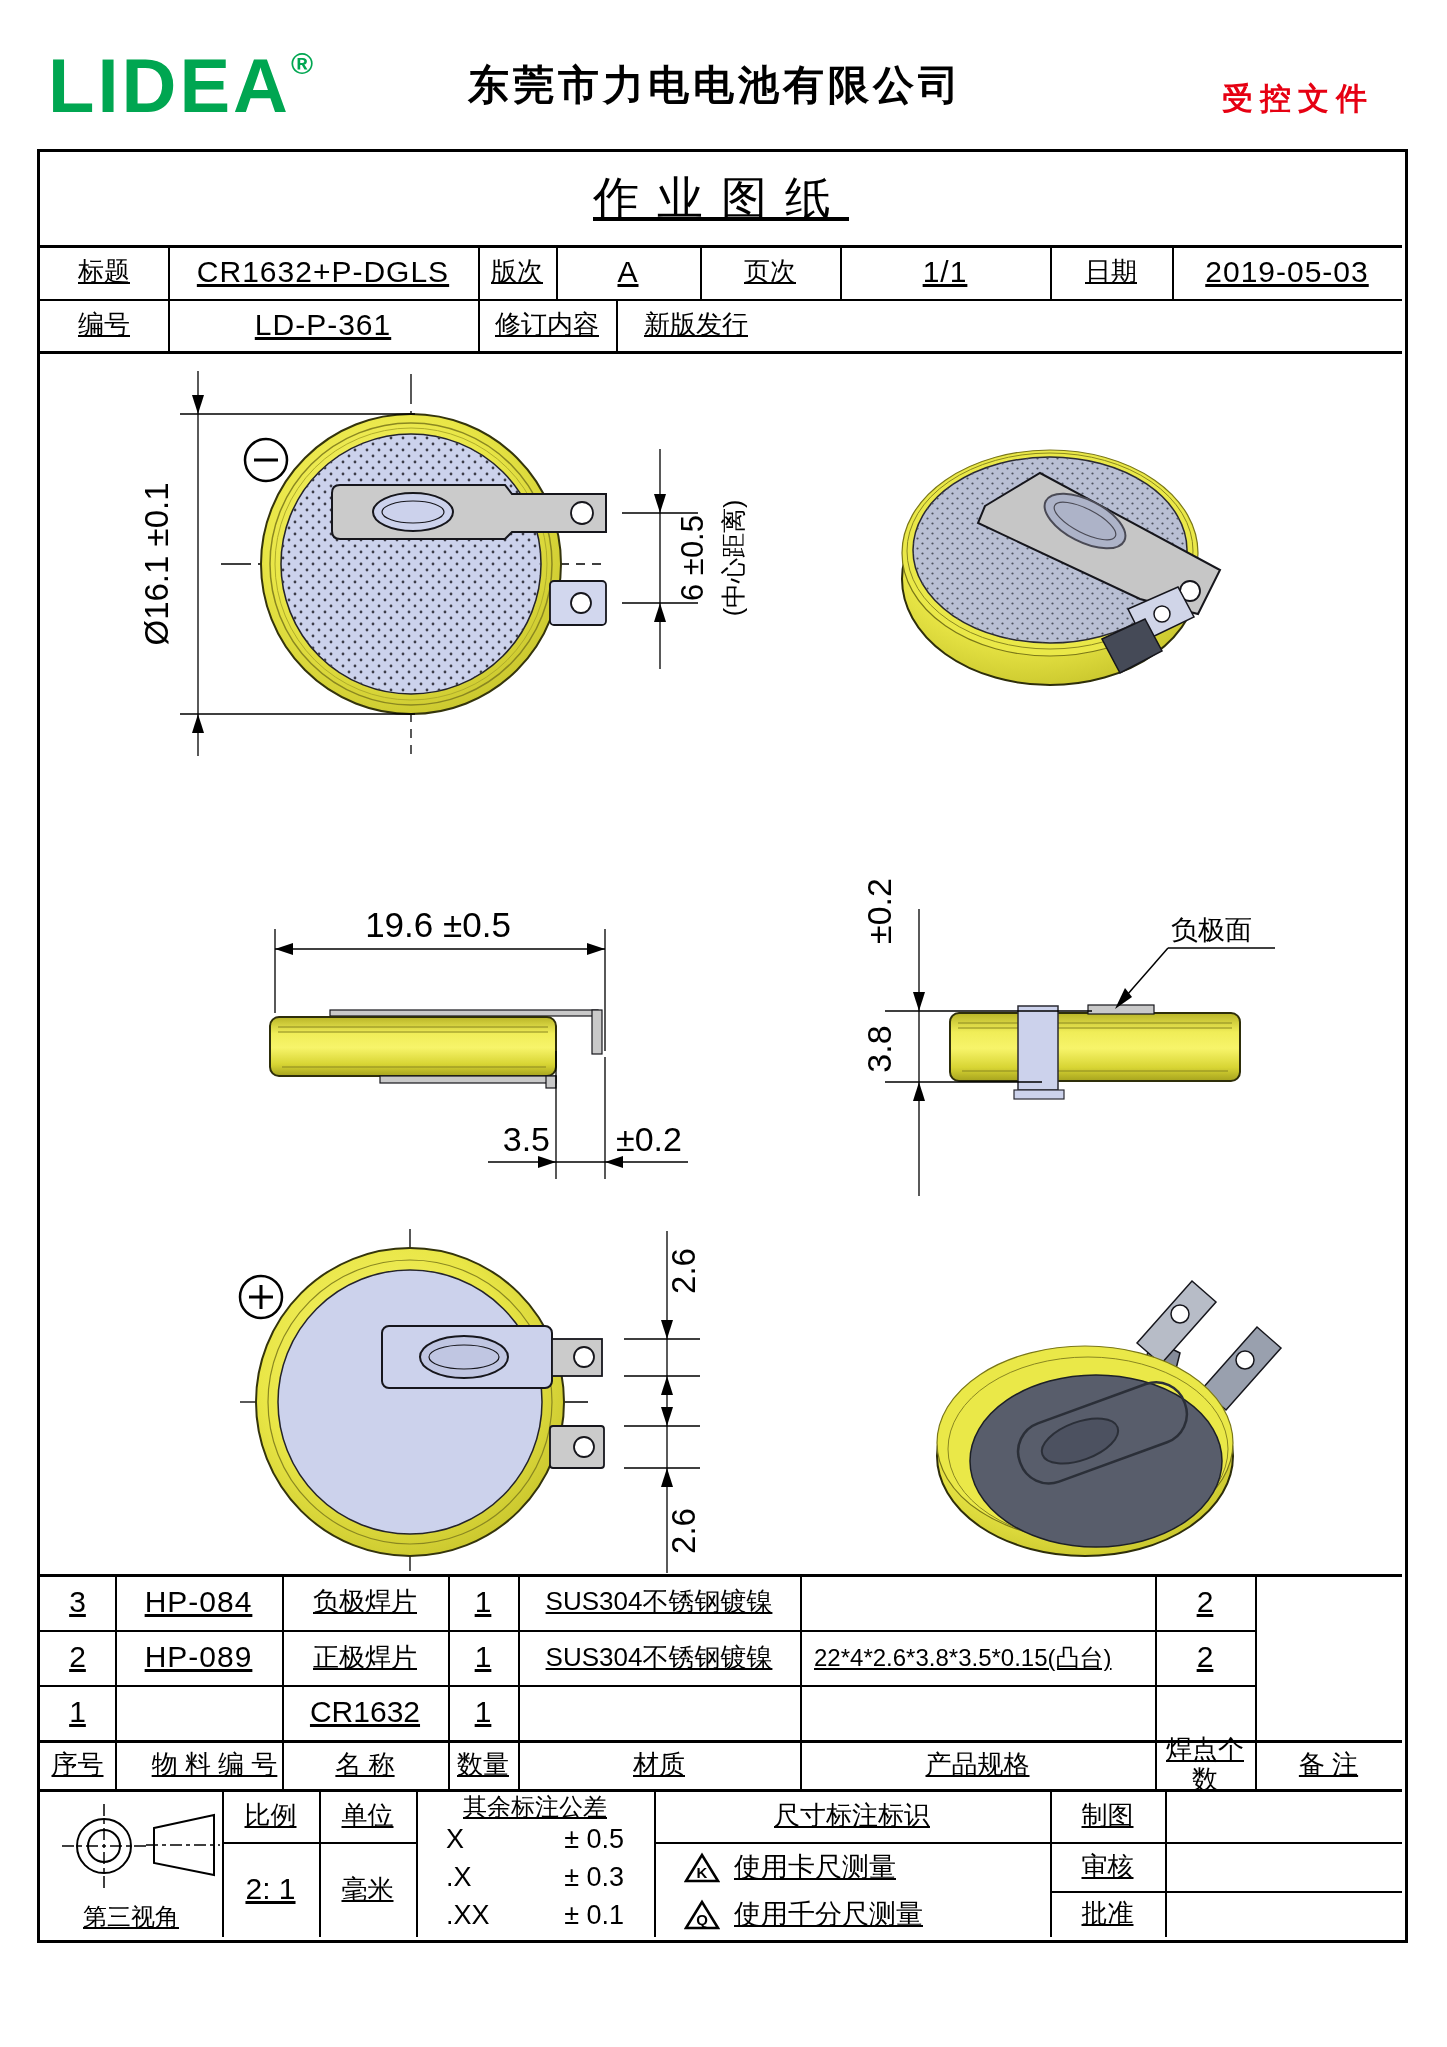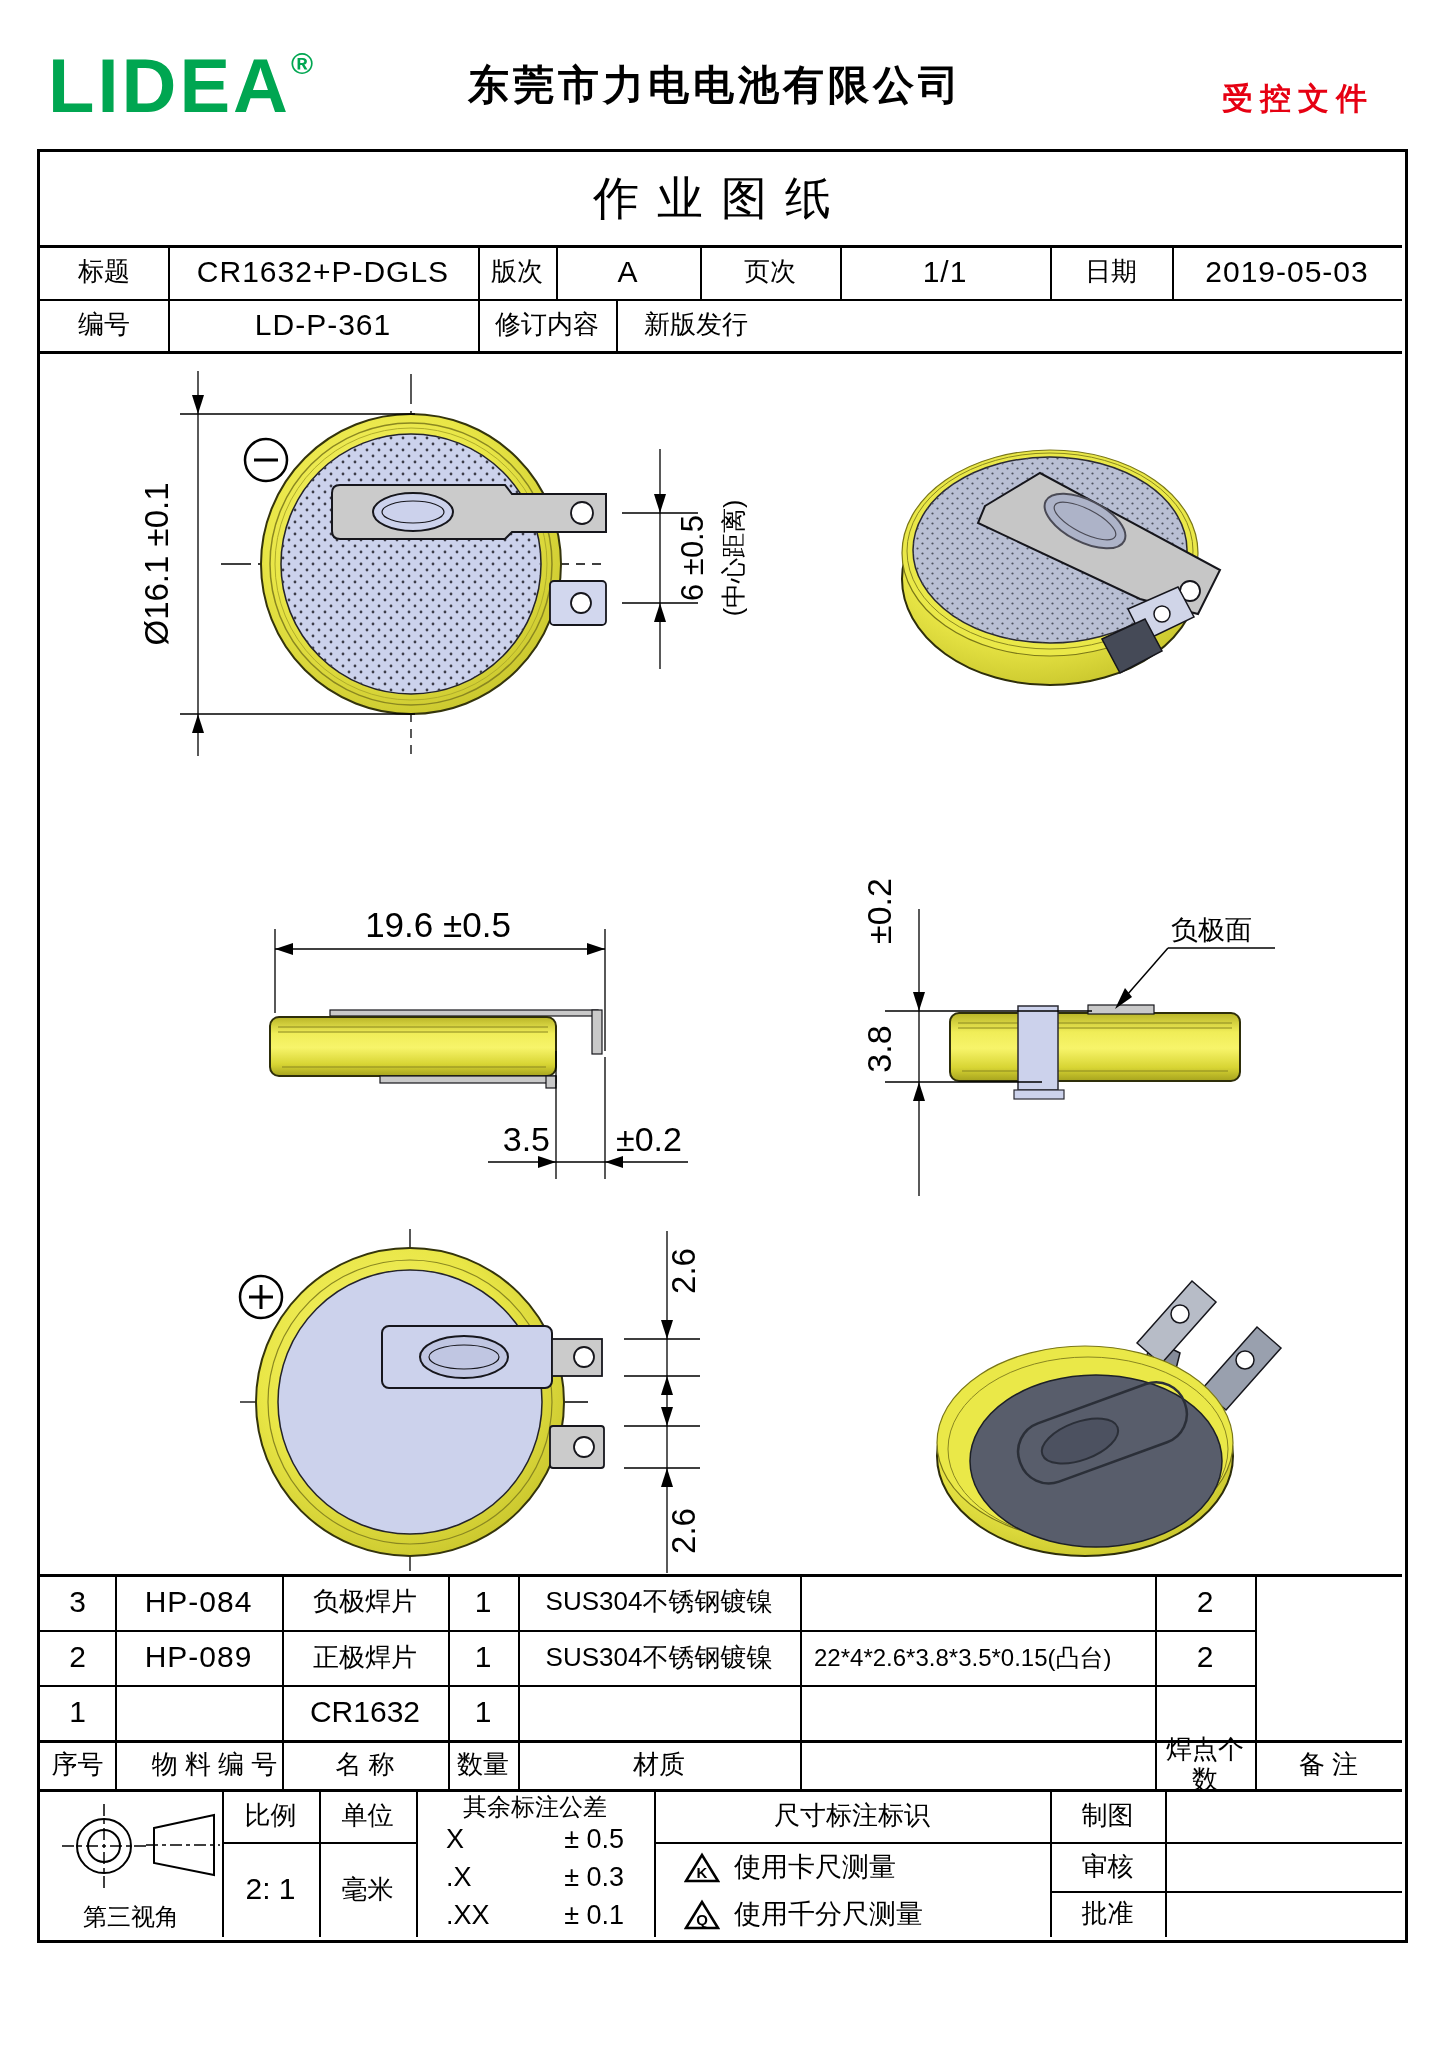--- a/index.html
+++ b/index.html
@@ -1,19 +1,19 @@
 <!DOCTYPE html>
 <html><head>
 <meta charset="utf-8">
 <style>
   html,body{margin:0;padding:0;background:#888;}
   .page{position:relative;width:1447px;height:2047px;background:#ffffff;
         font-family:"Liberation Sans","DejaVu Sans",sans-serif;color:#000;overflow:hidden;}
   .cell{position:absolute;display:flex;align-items:center;justify-content:center;
-        text-align:center;line-height:1.15;}
+        text-align:center;line-height:1.15;text-decoration:underline;}
   .cell.left{justify-content:flex-start;text-align:left;}
   .hl{position:absolute;background:#000;height:2px;}
   .hl.th{height:3px;}
   .vl{position:absolute;background:#000;width:2px;}
   .border-box{position:absolute;border:3px solid #000;}
   .f24{font-size:24px;} .f26{font-size:26px;}
   .f30{font-size:30px;}
   .logo{position:absolute;left:48px;top:42px;font-size:76px;font-weight:900;
         color:#00A651;letter-spacing:3px;font-family:"Liberation Sans",sans-serif;}
   .logo sup{font-size:30px;font-weight:700;vertical-align:38px;letter-spacing:0;}
@@ -268,20 +268,21 @@
   <div class="cell f30" style="left:40px;top:1685px;width:75px;height:55px;">1</div>
   <div class="cell f30 value-font" style="left:115px;top:1685px;width:167px;height:55px;"></div>
   <div class="cell f30" style="left:282px;top:1685px;width:166px;height:55px;">CR1632</div>
   <div class="cell f30" style="left:448px;top:1685px;width:70px;height:55px;">1</div>
 
   <div class="cell f26" style="left:40px;top:1740px;width:75px;height:49px;">序号</div>
   <div class="cell f26" style="left:115px;top:1740px;width:167px;height:49px;margin-left:16px;">物 料 编 号</div>
   <div class="cell f26" style="left:282px;top:1740px;width:166px;height:49px;">名  称</div>
   <div class="cell f26" style="left:448px;top:1740px;width:70px;height:49px;">数量</div>
   <div class="cell f26" style="left:518px;top:1740px;width:282px;height:49px;">材质</div>
+  <div class="cell f26" style="left:800px;top:1740px;width:355px;height:49px;">产品规格</div>
   <div class="cell f26" style="left:1155px;top:1740px;width:100px;height:49px;">焊点个数</div>
   <div class="cell f26" style="left:1255px;top:1740px;width:147px;height:49px;">备  注</div>
 
 
   <svg style="position:absolute;left:44px;top:1793px;" width="176" height="106" viewBox="0 0 176 106">
     <circle cx="60" cy="53" r="27" fill="none" stroke="#000" stroke-width="2"></circle>
     <circle cx="60" cy="53" r="16" fill="none" stroke="#000" stroke-width="2"></circle>
     <path d="M18,53 H102" stroke="#000" stroke-width="1.5" stroke-dasharray="12 4 4 4"></path>
     <path d="M60,11 V95" stroke="#000" stroke-width="1.5" stroke-dasharray="12 4 4 4"></path>
     <path d="M110,35 L170,22 L170,82 L110,70 Z" fill="none" stroke="#000" stroke-width="2"></path>

